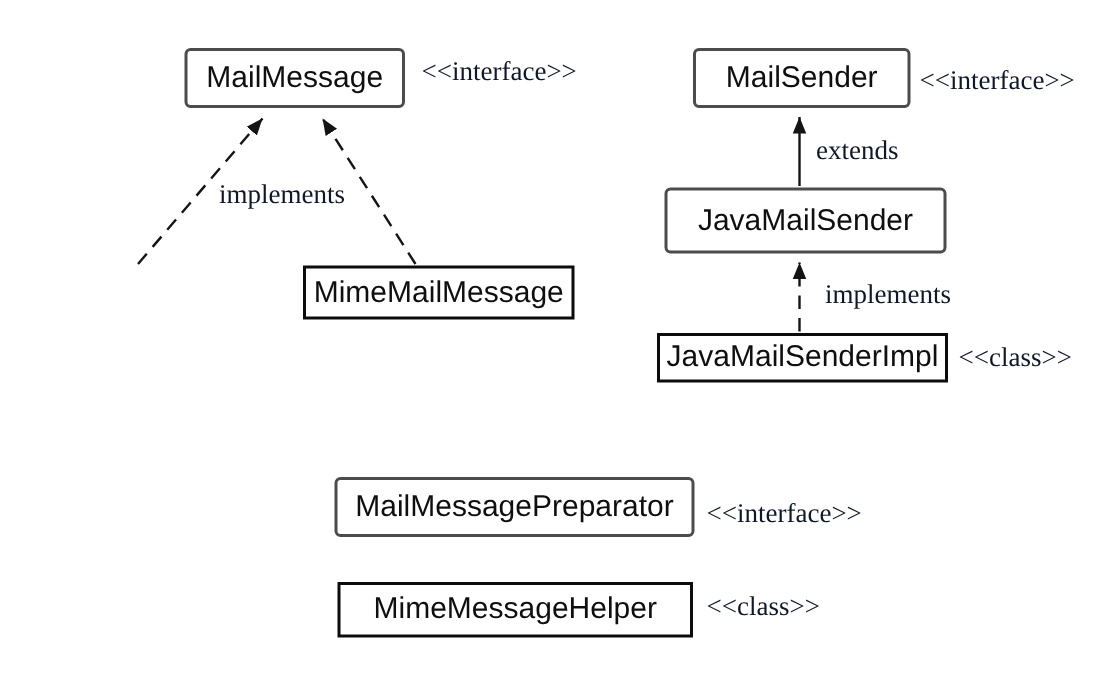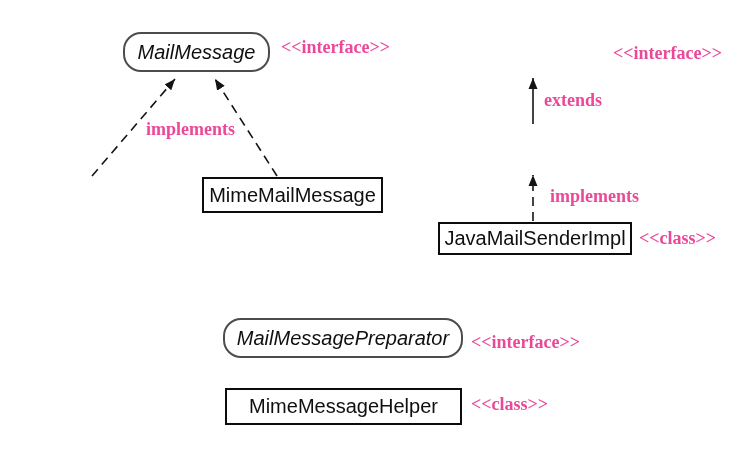--- a/index.html
+++ b/index.html
@@ -16,29 +16,28 @@
   svg.connectors line.dashed { stroke-dasharray: 9 6; }
   .node {
     position: absolute;
     box-sizing: border-box;
     display: flex; align-items: center; justify-content: center;
     background: #ffffff;
     color: #0f0f0f;
     font-size: 20px;
     white-space: nowrap;
   }
-  .node.rounded { border: 2px solid #4c4c4c; border-radius: 18px; font-style: italic; }
+  .node.rounded { border: 2px solid #4c4c4c; border-radius: 4px; }
   .node.rect    { border: 2px solid #0c0c0c; border-radius: 0; }
   .anno {
     position: absolute;
     font-family: "Liberation Serif", serif;
-    color: #ec4899;
+    color: #0f172a;
     white-space: nowrap;
     line-height: 21px;
-    font-weight: bold;
   }
   .stereo { font-size: 18px; }
   .edge-label { font-size: 18px; }
 </style>
 </head>
 <body>
 
 <div class="canvas">
 
   <svg class="connectors" width="741" height="453" viewBox="0 0 741 453">
@@ -50,21 +49,27 @@
     <line class="dashed" x1="92" y1="176" x2="175" y2="79" marker-end="url(#arr)"></line>
     <line class="dashed" x1="277" y1="176" x2="215" y2="79" marker-end="url(#arr)"></line>
     <line x1="533" y1="124" x2="533" y2="78" marker-end="url(#arr)"></line>
     <line class="dashed" x1="533" y1="221" x2="533" y2="175" marker-end="url(#arr)"></line>
   </svg>
 
   <div class="node rounded" style="left:123px; top:32px; width:147px; height:40px;">
     <span>MailMessage</span>
   </div>
 
+  <div class="node rounded" style="left:462px; top:32px; width:145px; height:40px;">
+    <span>MailSender</span>
+  </div>
 
+  <div class="node rounded" style="left:443px; top:125px; width:188px; height:44px;">
+    <span>JavaMailSender</span>
+  </div>
 
 
   <div class="node rect" style="left:202px; top:177px; width:181px; height:36px;text-align:center;">
     <span>MimeMailMessage</span>
   </div>
 
   <div class="node rounded" style="left:223px; top:318px; width:240px; height:40px;">
     <span>MailMessagePreparator</span>
   </div>
 

